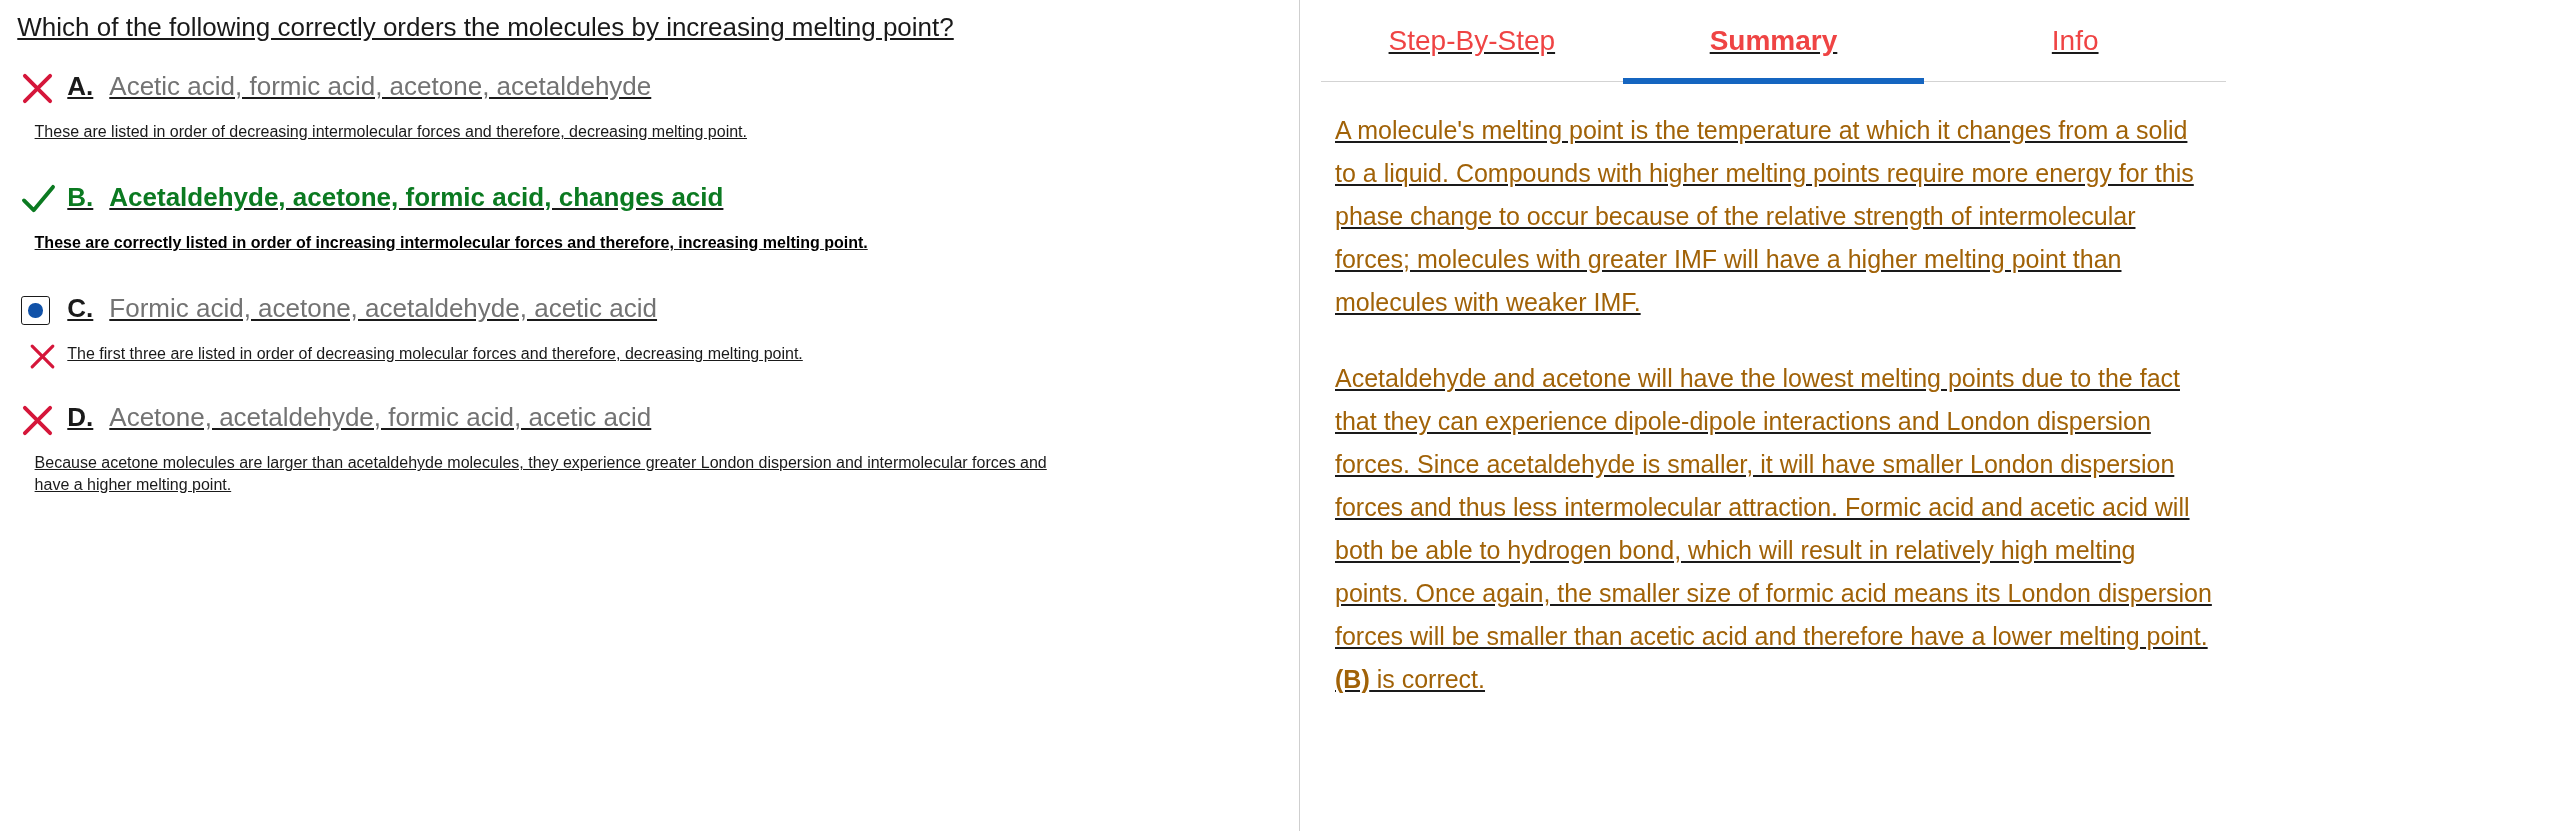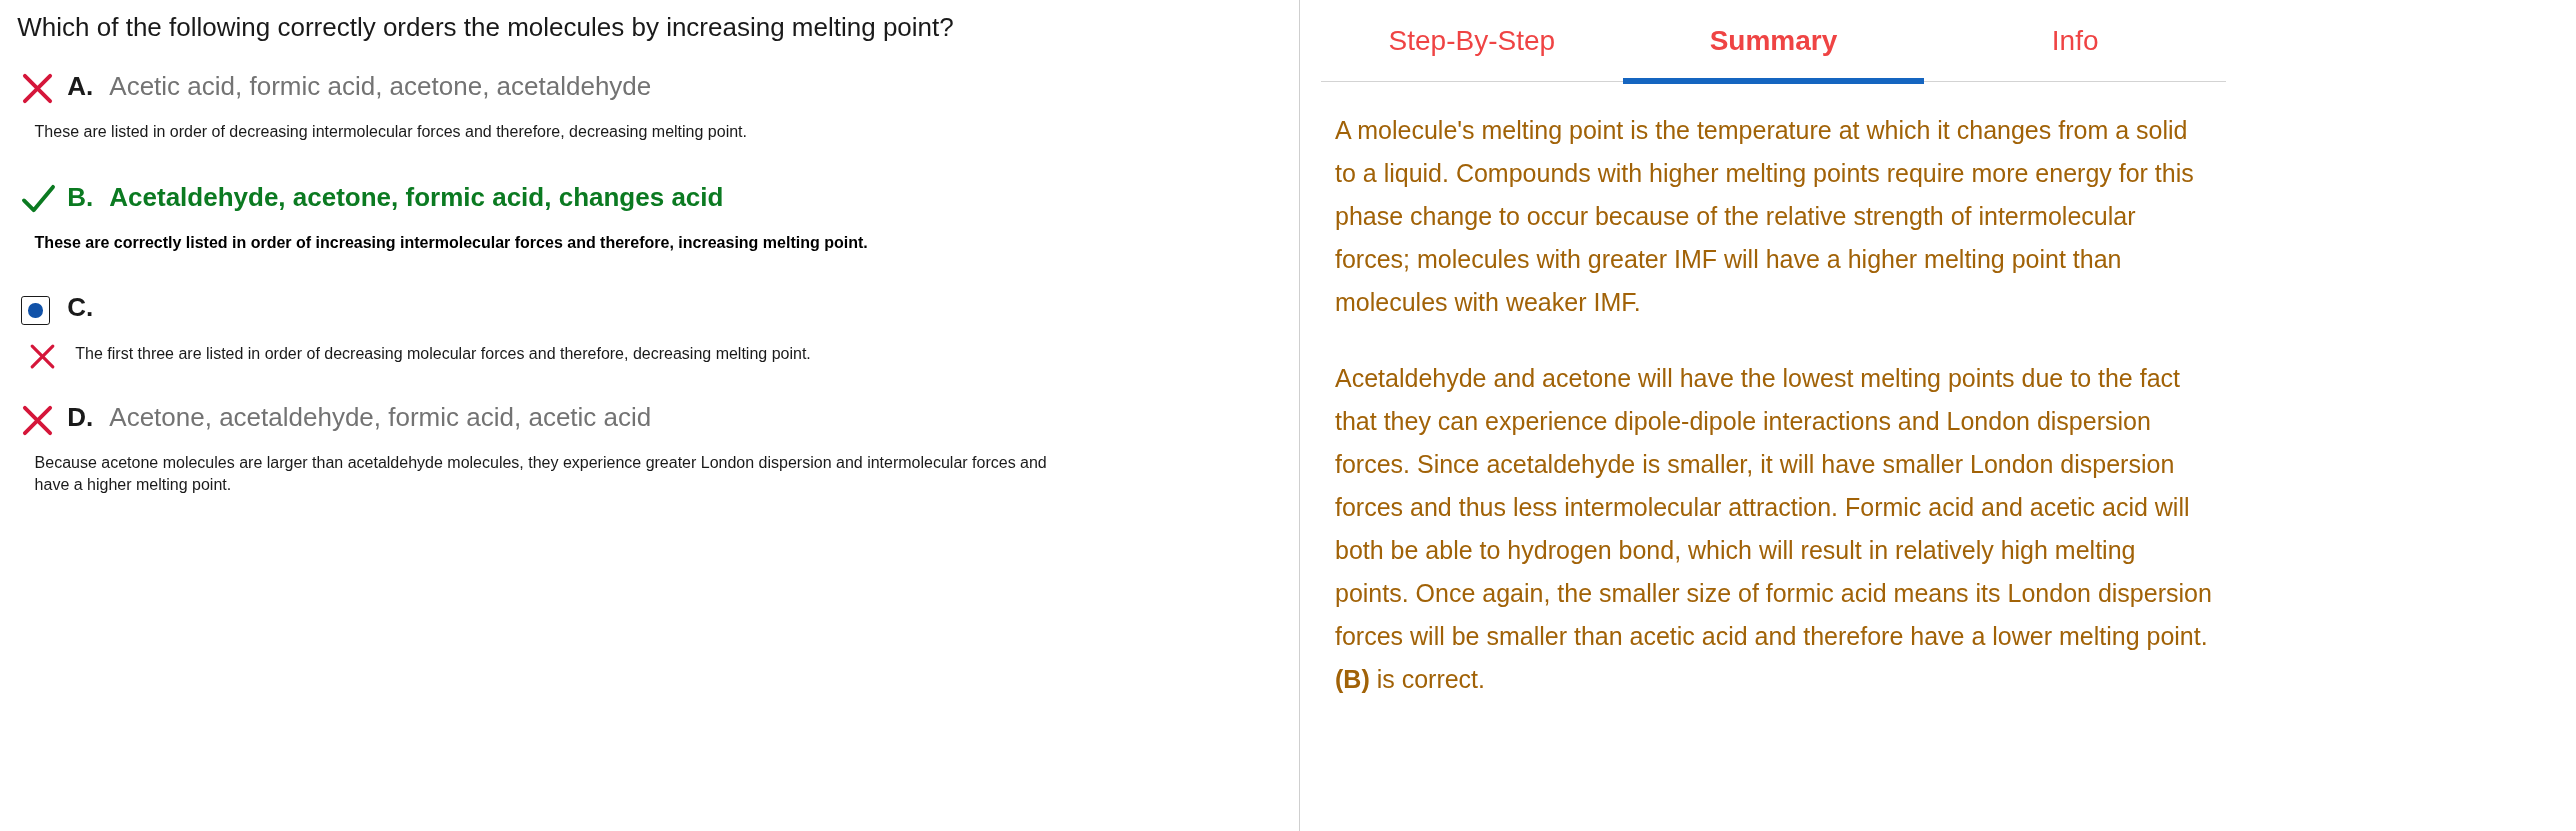--- a/index.html
+++ b/index.html
@@ -12,20 +12,21 @@
     height: 831px;
     font-family: "Liberation Sans", sans-serif;
     color: #1a1a1a;
     overflow: hidden;
   }
   .page {
     display: flex;
     width: 2251px;
     height: 831px;
     box-sizing: border-box;
+    text-decoration: underline;
   }
 
   
   .left-panel {
     width: 1300px;
     box-sizing: border-box;
     padding: 9.6px 38px 0 17.3px;
     border-right: 1.9px solid #cfcfcf;
     position: relative;
   }
@@ -75,21 +76,20 @@
     line-height: 1.35;
     color: #1a1a1a;
     margin: 13.4px 0 0 0;
     padding-left: 17.3px;
     max-width: 1027px;
   }
   .feedback.with-x {
     display: flex;
     align-items: flex-start;
     padding-left: 0;
-    gap: 8px;
   }
   .feedback-x {
     width: 50px;
     min-width: 50px;
     display: flex;
     justify-content: flex-start;
     padding-left: 11.5px;
     box-sizing: border-box;
   }
 
@@ -224,20 +224,21 @@
 
     <div class="choice">
       <div class="marker">
         <span class="radio-selected">
           <span class="dot"></span>
         </span>
       </div>
       <div class="choice-body">
         <div class="choice-line">
           <span class="choice-letter">C.</span>
+          <span class="choice-text">Formic acid, acetone, acetaldehyde, acetic acid</span>
         </div>
       </div>
     </div>
     <div class="feedback with-x">
       <span class="feedback-x">
         <svg class="x-icon" width="27" height="27" viewBox="0 0 34 34">
           <line x1="4" y1="4" x2="30" y2="30" stroke="#d5163a" stroke-width="4" stroke-linecap="round"></line>
           <line x1="30" y1="4" x2="4" y2="30" stroke="#d5163a" stroke-width="4" stroke-linecap="round"></line>
         </svg>
       </span>

